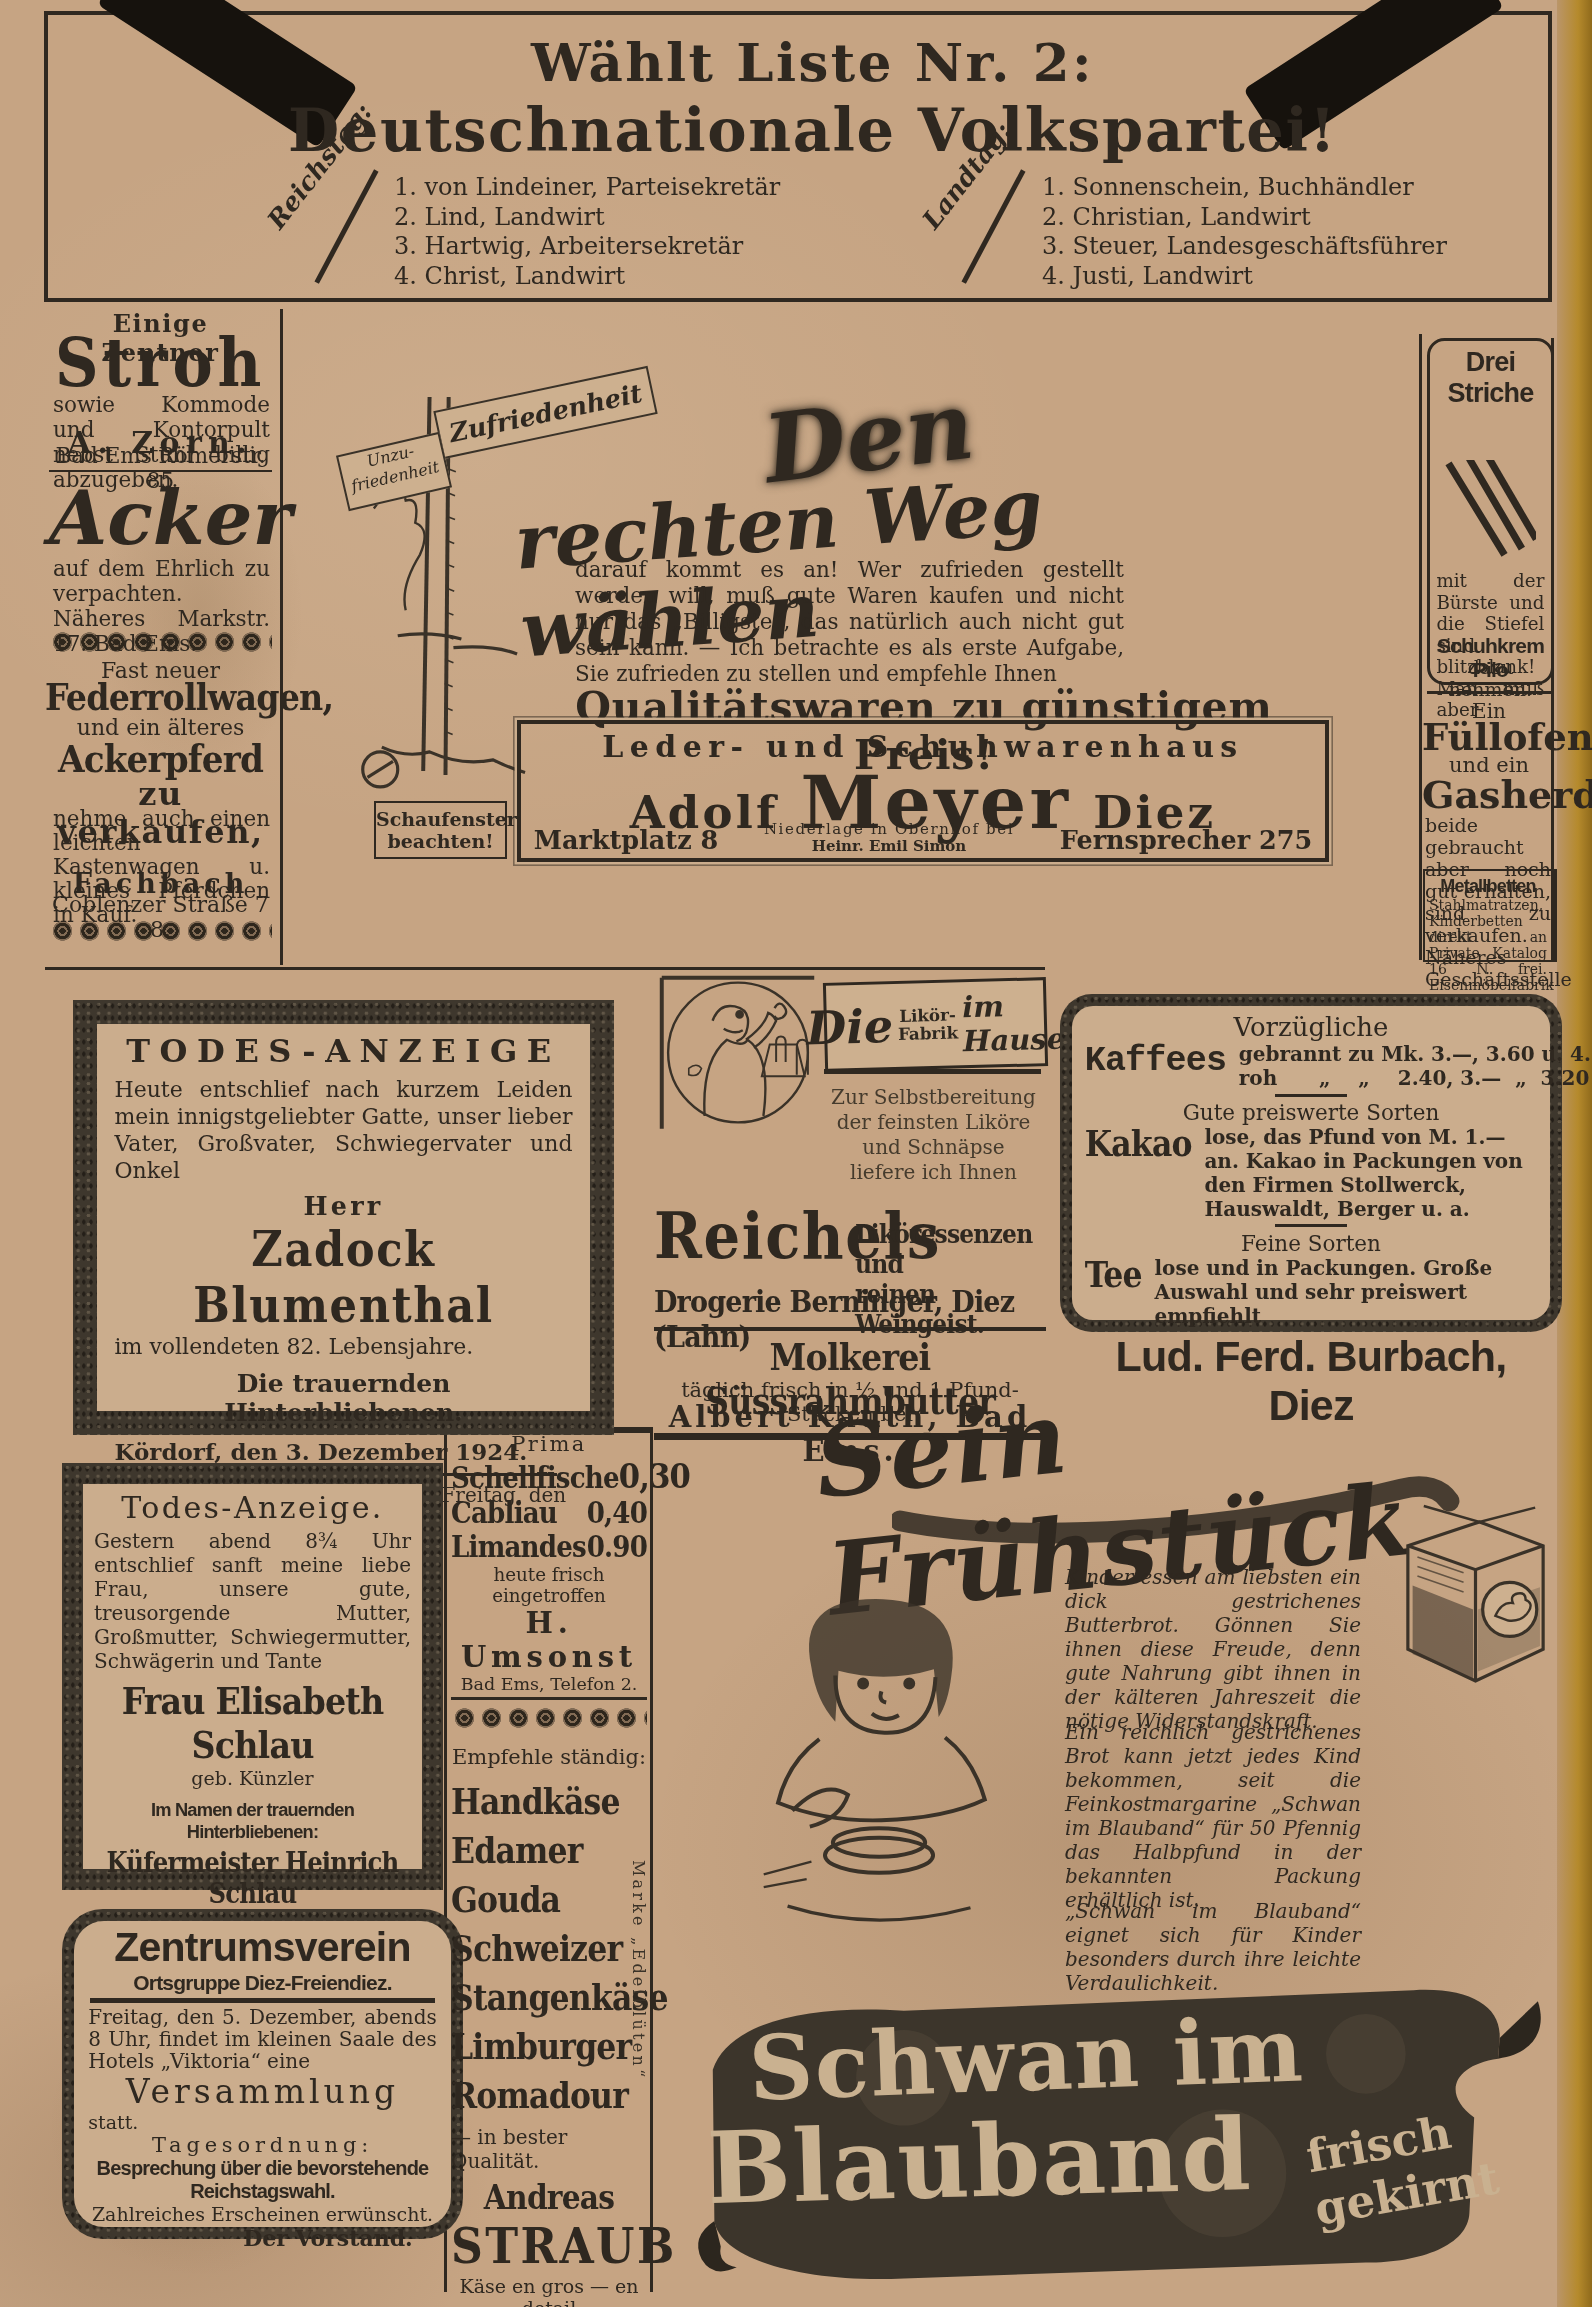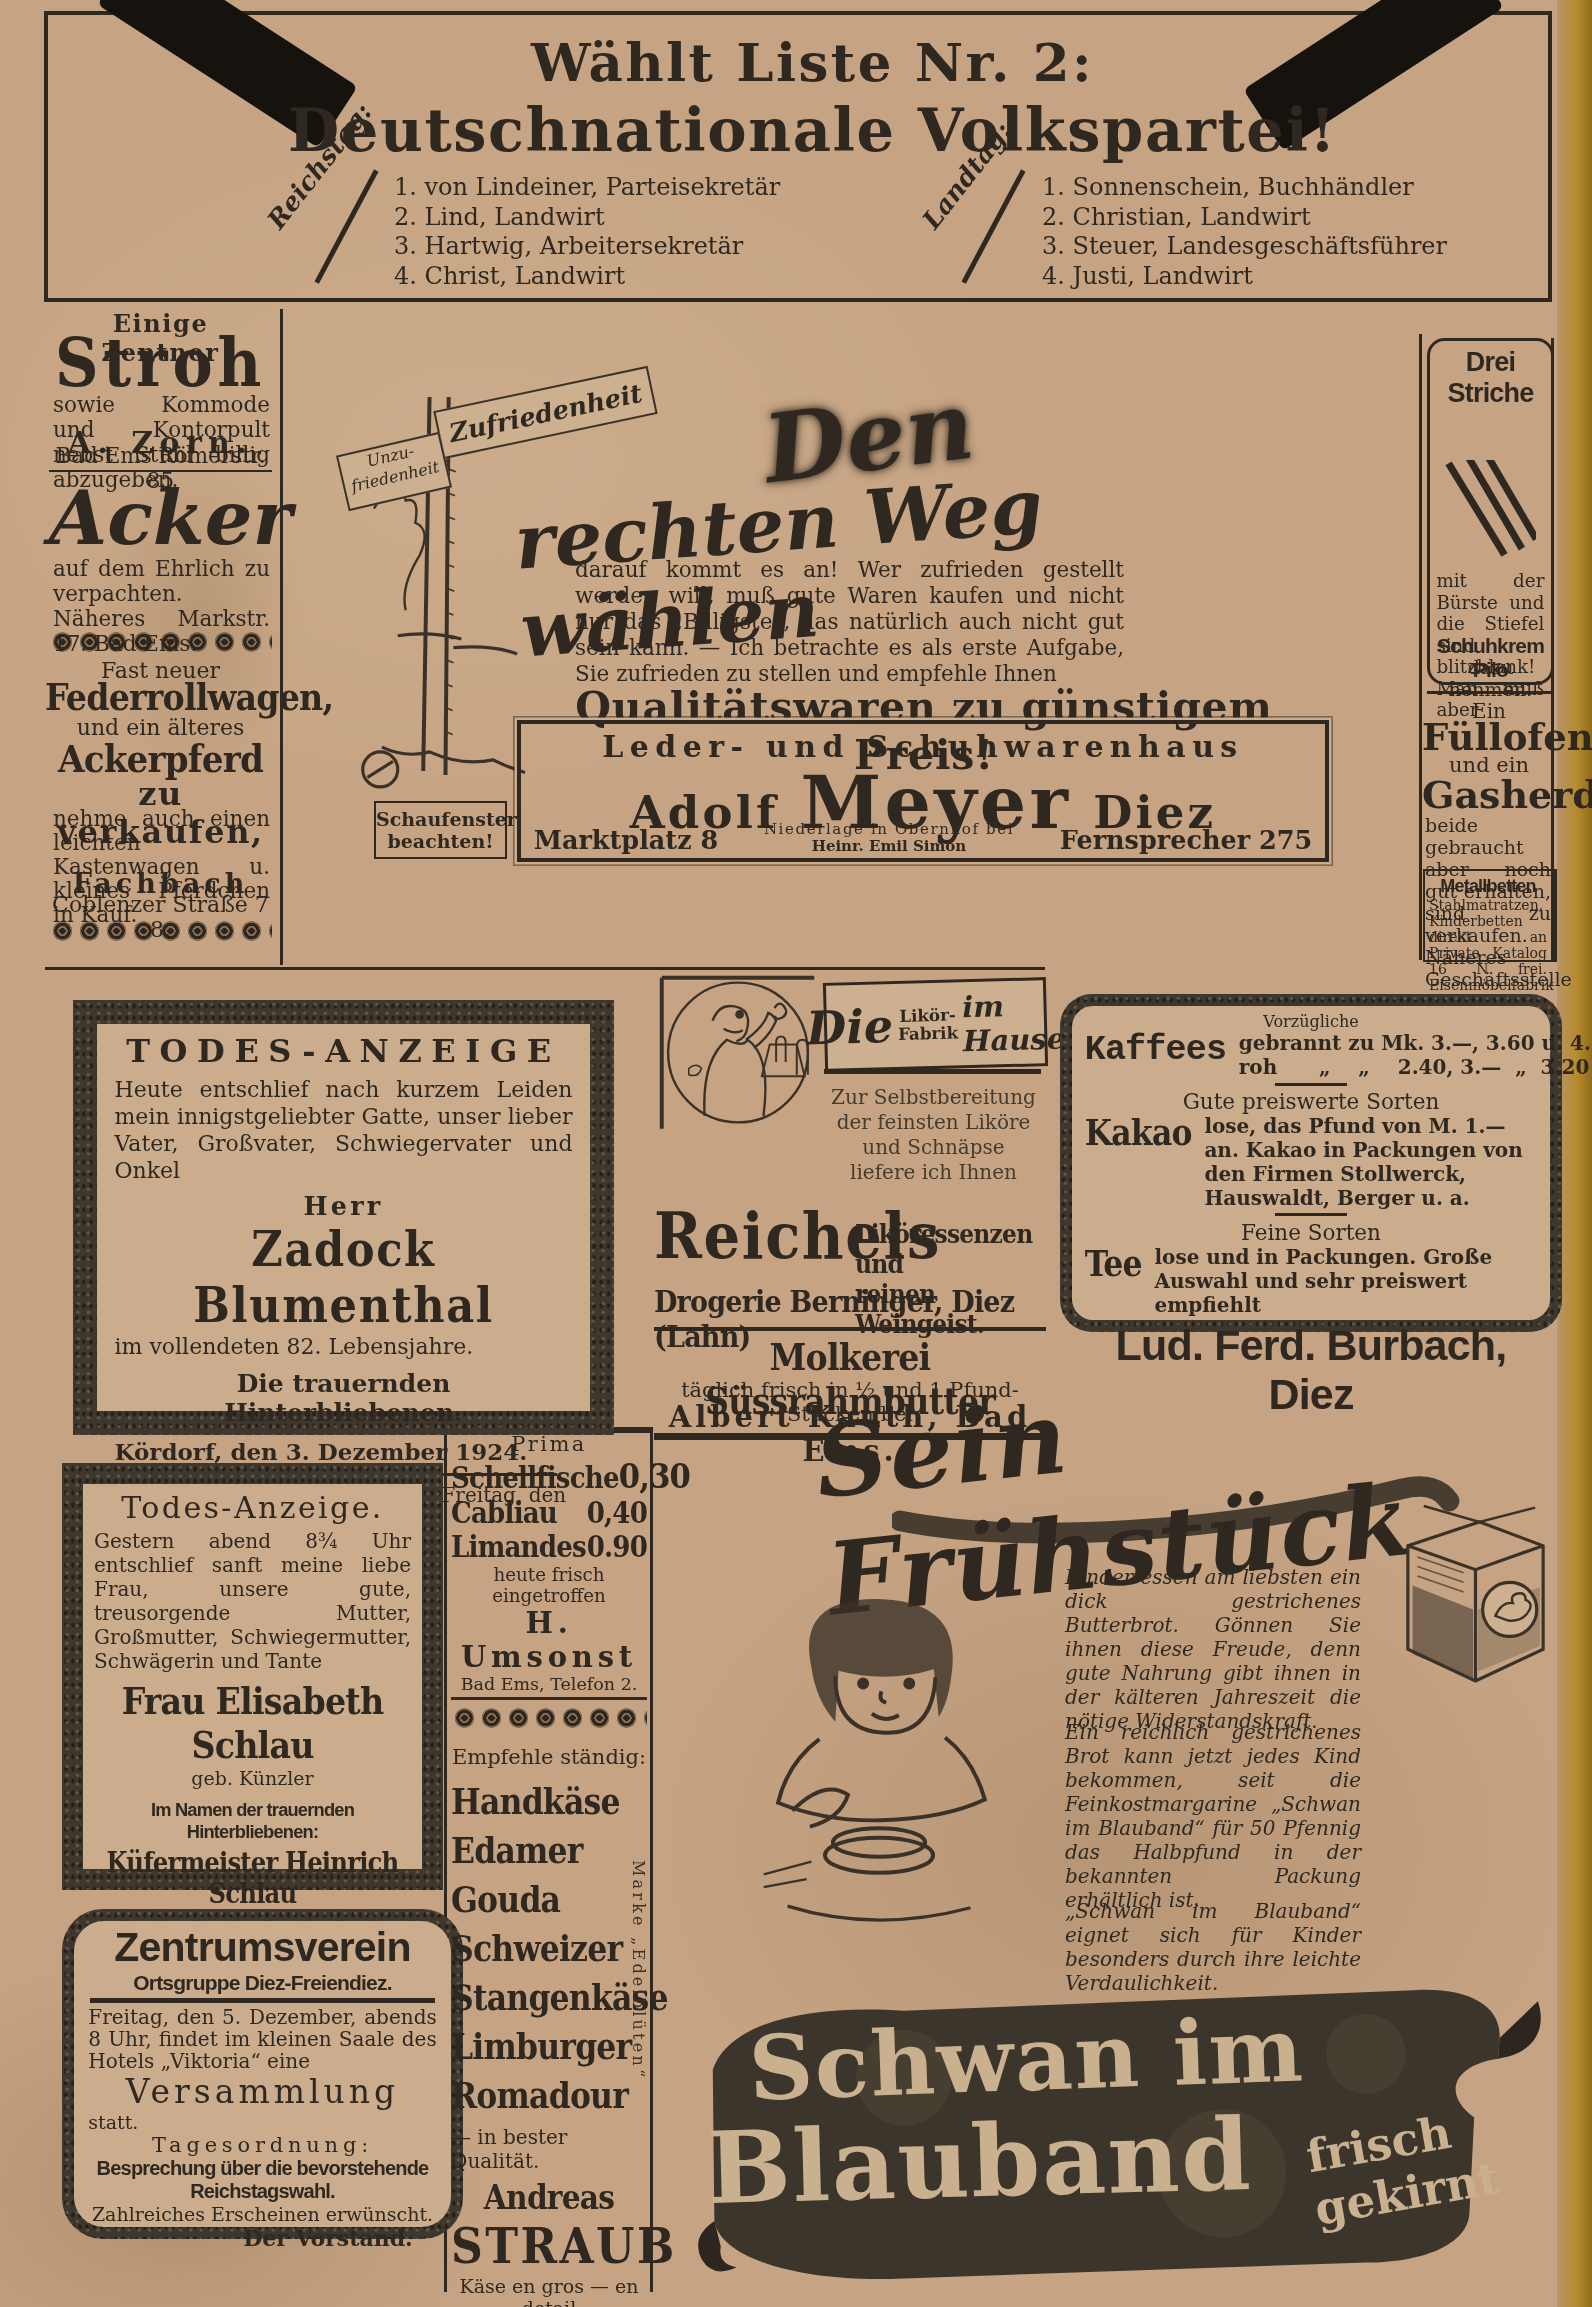--- a/index.html
+++ b/index.html
@@ -231,21 +231,21 @@
     </div>
     <div class="abs b cond" style="left:0;top:317px;width:392px;font-size:30px;">Drogerie Berninger, Diez (Lahn)</div>
     <div class="abs rule" style="left:0;top:360px;width:392px;height:4px;"></div>
     <div class="abs ctr b cond" style="left:0;top:368px;width:392px;font-size:37px;">Molkerei Süssrahmbutter</div>
     <div class="abs ctr" style="left:0;top:411px;width:392px;font-size:21px;">täglich frisch in ½ und 1 Pfund-Stücken bei</div>
     <div class="abs ctr b" style="left:0;top:433px;width:392px;font-size:29px;letter-spacing:4px;">Albert Kauth, Bad Ems.</div>
   </div>
 
   <div class="abs mottle" style="left:1060px;top:994px;width:502px;height:338px;border-radius:32px;">
     <div class="paper" style="position:absolute;left:12px;top:12px;right:12px;bottom:12px;border-radius:21px;padding:6.4px 12.7px;">
-      <div class="ctr" style="font-size:16px;">Vorzügliche</div>
+      <div class="ctr" style="font-size:26px;">Vorzügliche</div>
       <div style="display:flex;gap:12.7px;align-items:flex-start;">
         <span class="b cond" style="font-size:35px;line-height:38px;font-family:Liberation Mono, monospace;">Kaffees</span>
         <span style="flex:1;">
           <span class="b" style="display:block;font-size:20px;line-height:24px;white-space:pre;">gebrannt zu Mk. 3.—, 3.60 u. 4.— das Pfd.</span>
           <span class="b" style="display:block;font-size:20px;line-height:24px;white-space:pre;">roh      „    „    2.40, 3.—  „  3.20   „    „</span>
         </span>
       </div>
       <div class="rule" style="width:72px;height:3.2px;margin:3.2px auto;"></div>
       <div class="ctr" style="font-size:21.5px;">Gute preiswerte Sorten</div>
       <div style="display:flex;gap:12.7px;align-items:flex-start;">

